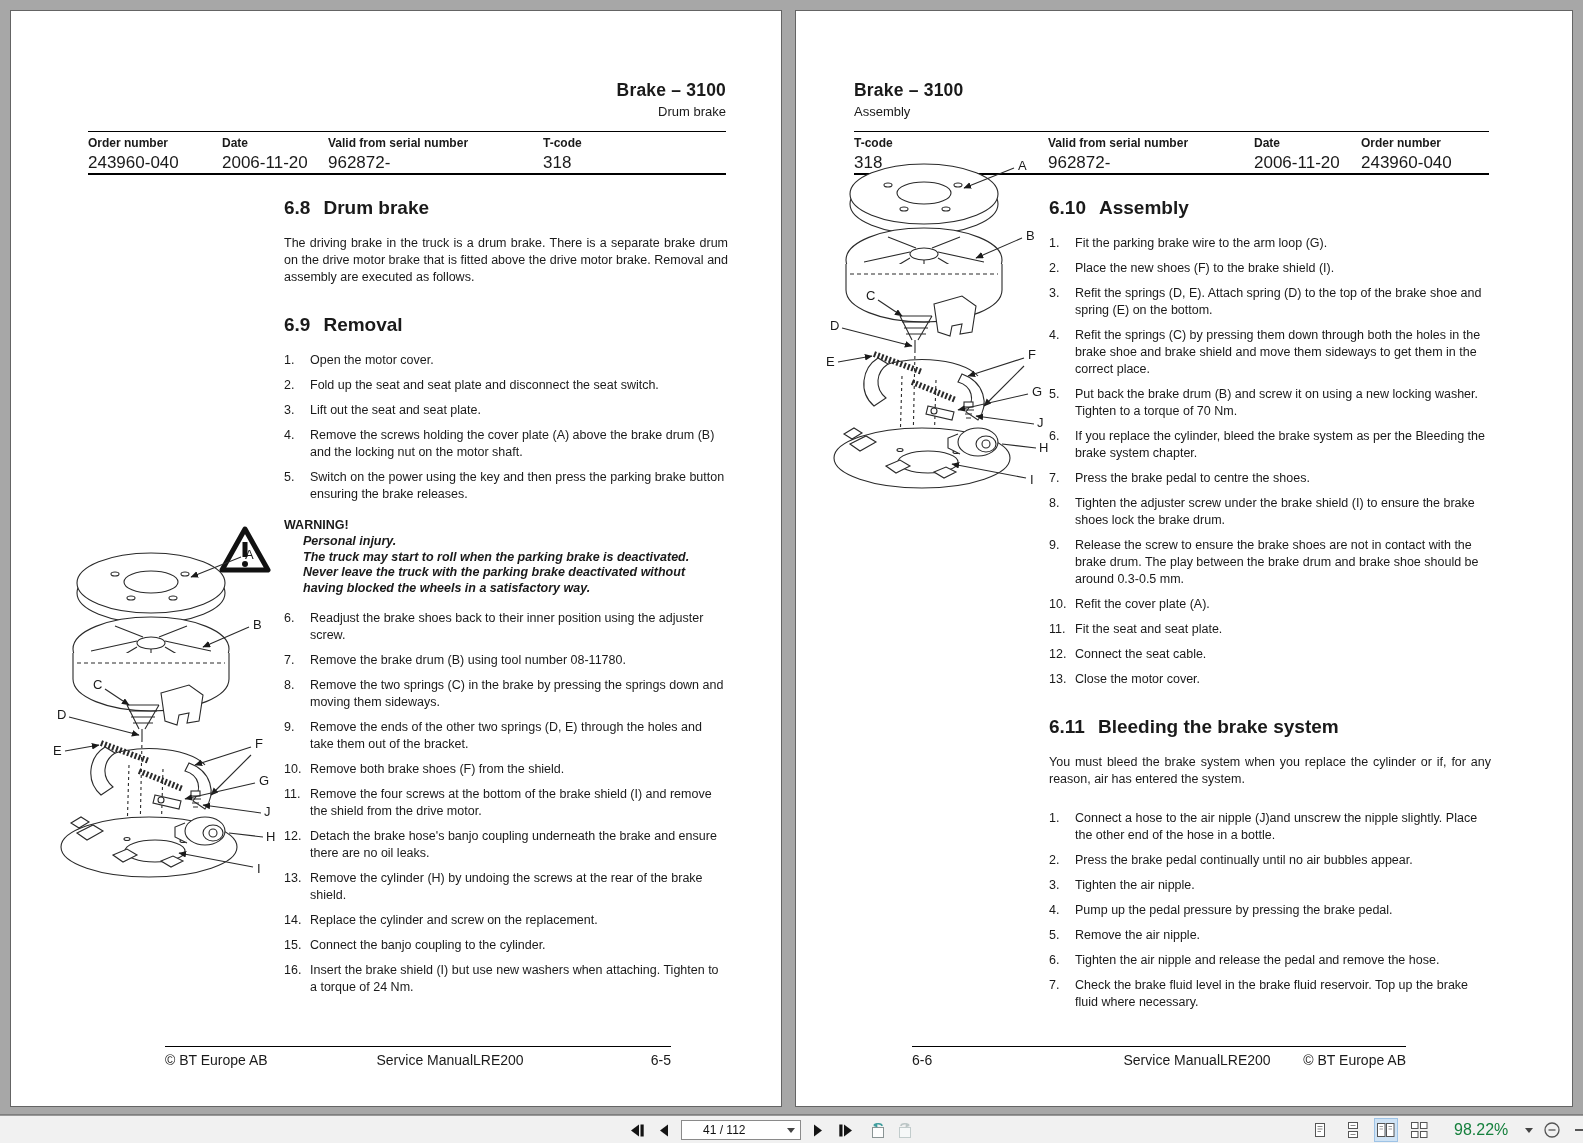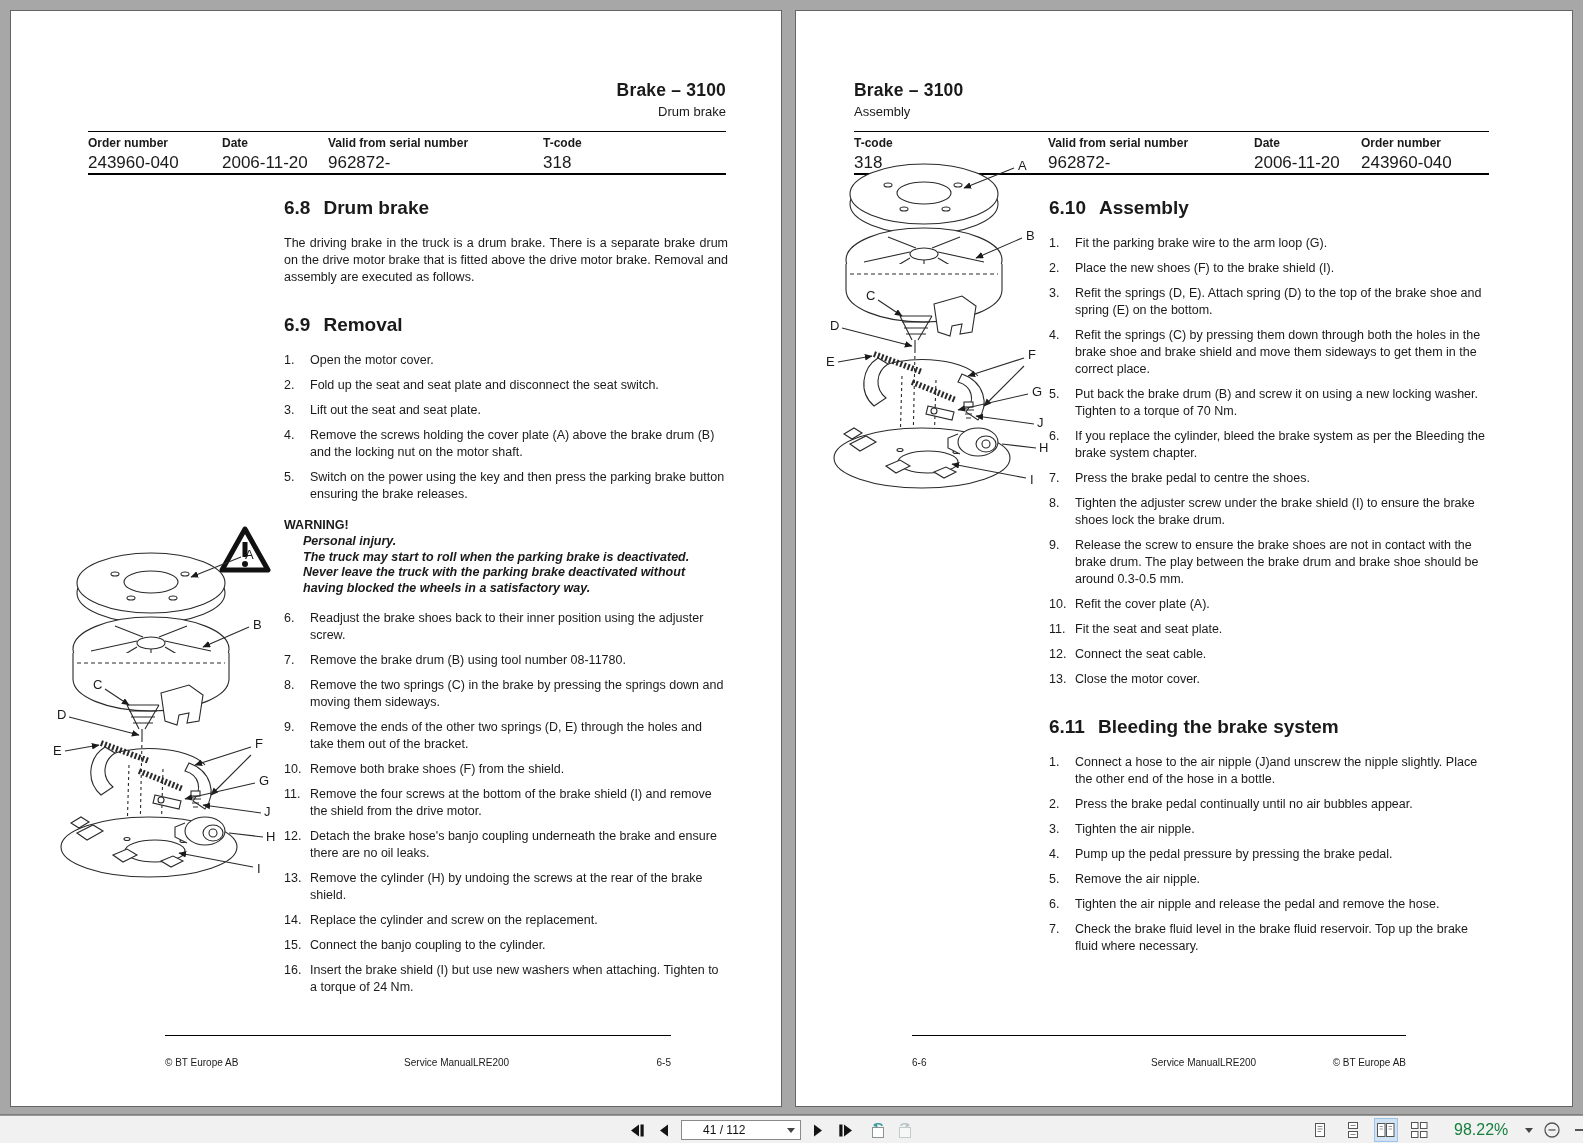--- a/index.html
+++ b/index.html
@@ -51,21 +51,21 @@
   .nlist .n{width:26px;flex:none;}
   .nlist .t{flex:1;}
 
   
   .warning{position:relative;margin:14px 0 14px 0;}
   .w-title{font-weight:700;}
   .w-lines{margin-left:19px;font-weight:700;font-style:italic;line-height:15.5px;}
   .warn-tri{position:absolute;left:-66px;top:8px;}
 
   
-  .pfoot{position:absolute;bottom:38px;border-top:1px solid #000;padding-top:21px;font-size:10px;display:flex;}
+  .pfoot{position:absolute;bottom:38px;border-top:1px solid #000;padding-top:5px;font-size:14px;display:flex;}
   .page-left .pfoot{left:77px;right:55px;}
   .page-right .pfoot{left:58px;right:83px;}
   .f1{width:196px;flex:none;}
   .f2{width:112px;flex:none;text-align:right;}
   .f3{flex:1;text-align:left;}
   .f4{margin-left:auto;}
 
   
   .diagram{position:absolute;}
   .page-left .diagram{left:32px;top:522px;}
@@ -395,20 +395,21 @@
             <li>
             <span class="n">13.</span>
             <span class="t">Close the motor cover.</span>
           </li>
           </ol>
 
         <div class="sech sp">
           <span>6.11</span>
           <span>Bleeding the brake system</span>
         </div>
+        <p class="just">You must bleed the brake system when you replace the cylinder or if, for any reason, air has entered the system.</p>
         <ol class="nlist">
             <li>
             <span class="n">1.</span>
             <span class="t">Connect a hose to the air nipple (J)and unscrew the nipple slightly. Place the other end of the hose in a bottle.</span>
           </li>
             <li>
             <span class="n">2.</span>
             <span class="t">Press the brake pedal continually until no air bubbles appear.</span>
           </li>
             <li>

